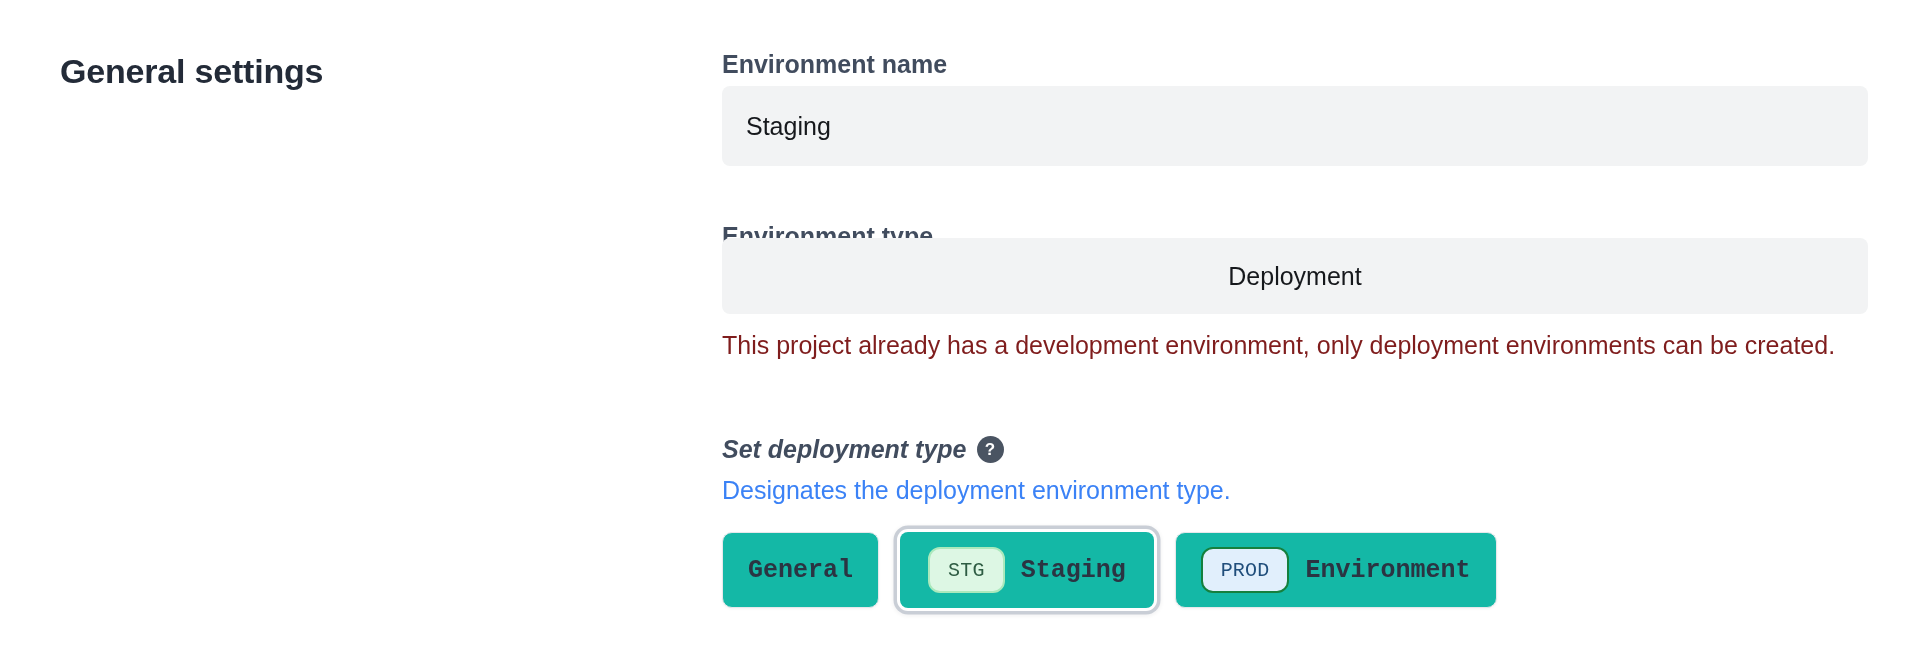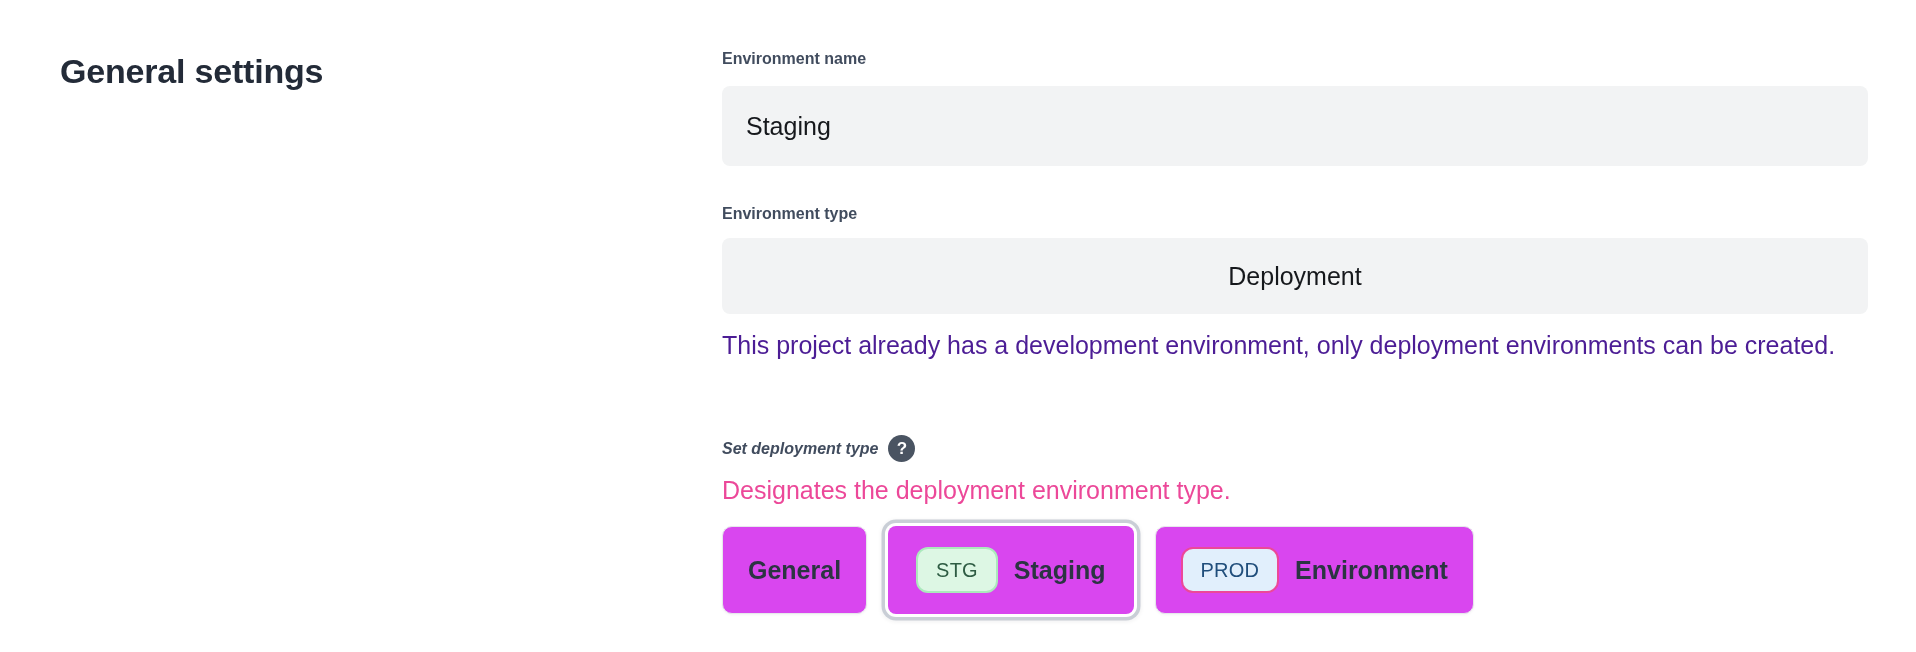--- a/index.html
+++ b/index.html
@@ -15,82 +15,83 @@
   .page-heading {
     position: absolute; left: 60px; top: 52px;
     font-size: 34px; font-weight: 700; letter-spacing: -0.2px;
     color: #232b38;
   }
 
   .form-col { position: absolute; left: 722px; top: 0; width: 1146px; }
 
   .field-label {
     position: absolute; left: 0;
-    font-size: 16px; font-weight: 700; color: #414c5e;
+    font-size: 25px; font-weight: 700; color: #414c5e;
   }
   .label-name  { top: 50px; }
-  .label-type  { top: 205px; }
+  .label-type  { top: 222px; }
 
   .text-input {
     position: absolute; left: 0; width: 1146px;
     background: #f2f3f4; border: none; outline: none;
     border-radius: 8px; padding: 0 24px;
     font-family: "Liberation Sans", sans-serif;
     font-size: 25px; color: #16181c;
   }
   .input-name { top: 86px;  height: 80px; }
   .input-type { top: 238px; height: 76px; text-align: center; }
 
   .help-text {
     position: absolute; left: 0; top: 326px; width: 1120px;
-    font-size: 25px; line-height: 38px; color: #4c1d95;
+    font-size: 25px; line-height: 38px; color: #7f1d1d;
   }
 
   .deploy-label-row {
     position: absolute; left: 0; top: 435px;
     display: flex; align-items: center; gap: 10px;
   }
   .deploy-label-row .field-label { position: static; font-style: italic; }
   .help-icon {
     width: 27px; height: 27px; border-radius: 50%;
     background: #4a5462; color: #ffffff;
     font-size: 17px; font-weight: 700;
     display: inline-flex; align-items: center; justify-content: center;
     cursor: pointer; user-select: none;
   }
 
   .deploy-description {
     position: absolute; left: 0; top: 476px;
-    font-size: 25px; color: #ec4899;
+    font-size: 25px; color: #3b82f6;
   }
 
   .options-row {
     position: absolute; left: 0; top: 521px; height: 98px;
     display: flex; align-items: center; gap: 14px;
   }
   .option-btn {
-    height: 88px; display: inline-flex; align-items: center;
+    height: 76px; display: inline-flex; align-items: center;
     padding: 0 25px; gap: 16px;
-    background: #d946ef; border: 1px solid #e6e8eb; border-radius: 10px;
+    background: #14b8a6; border: 1px solid #e6e8eb; border-radius: 10px;
     box-shadow: 0 1px 3px rgba(16,24,40,0.05);
     font-size: 25px; font-weight: 700; color: #2b3442;
     cursor: pointer;
+    font-family: Liberation Mono, monospace;
   }
   .option-btn.selected {
     border: none; border-radius: 8px; padding: 17px 28px;
     box-shadow: 0 0 0 3px #ffffff, 0 0 0 6.5px #c9ced6, 0 1px 4px 7px rgba(16,24,40,0.06);
     margin: 0 7px;
   }
   .badge {
     height: 46px; display: inline-flex; align-items: center;
     padding: 0 18px; border-radius: 12px;
     font-size: 20px; font-weight: 500; letter-spacing: 0.2px;
   }
   .badge-stg  { background: #ddf7e4; border: 2px solid #abe9bc; color: #2e5c43; }
-  .badge-prod { background: #e1effc; border: 2px solid #ec4899; color: #204e7b; }
+  .badge-prod { background: #e1effc; border: 2px solid #15803d; color: #204e7b; }
 </style>
 </head>
 <body>
 
 <div class="page">
 
   <h1 class="page-heading">General settings</h1>
 
   <div class="form-col">
 

